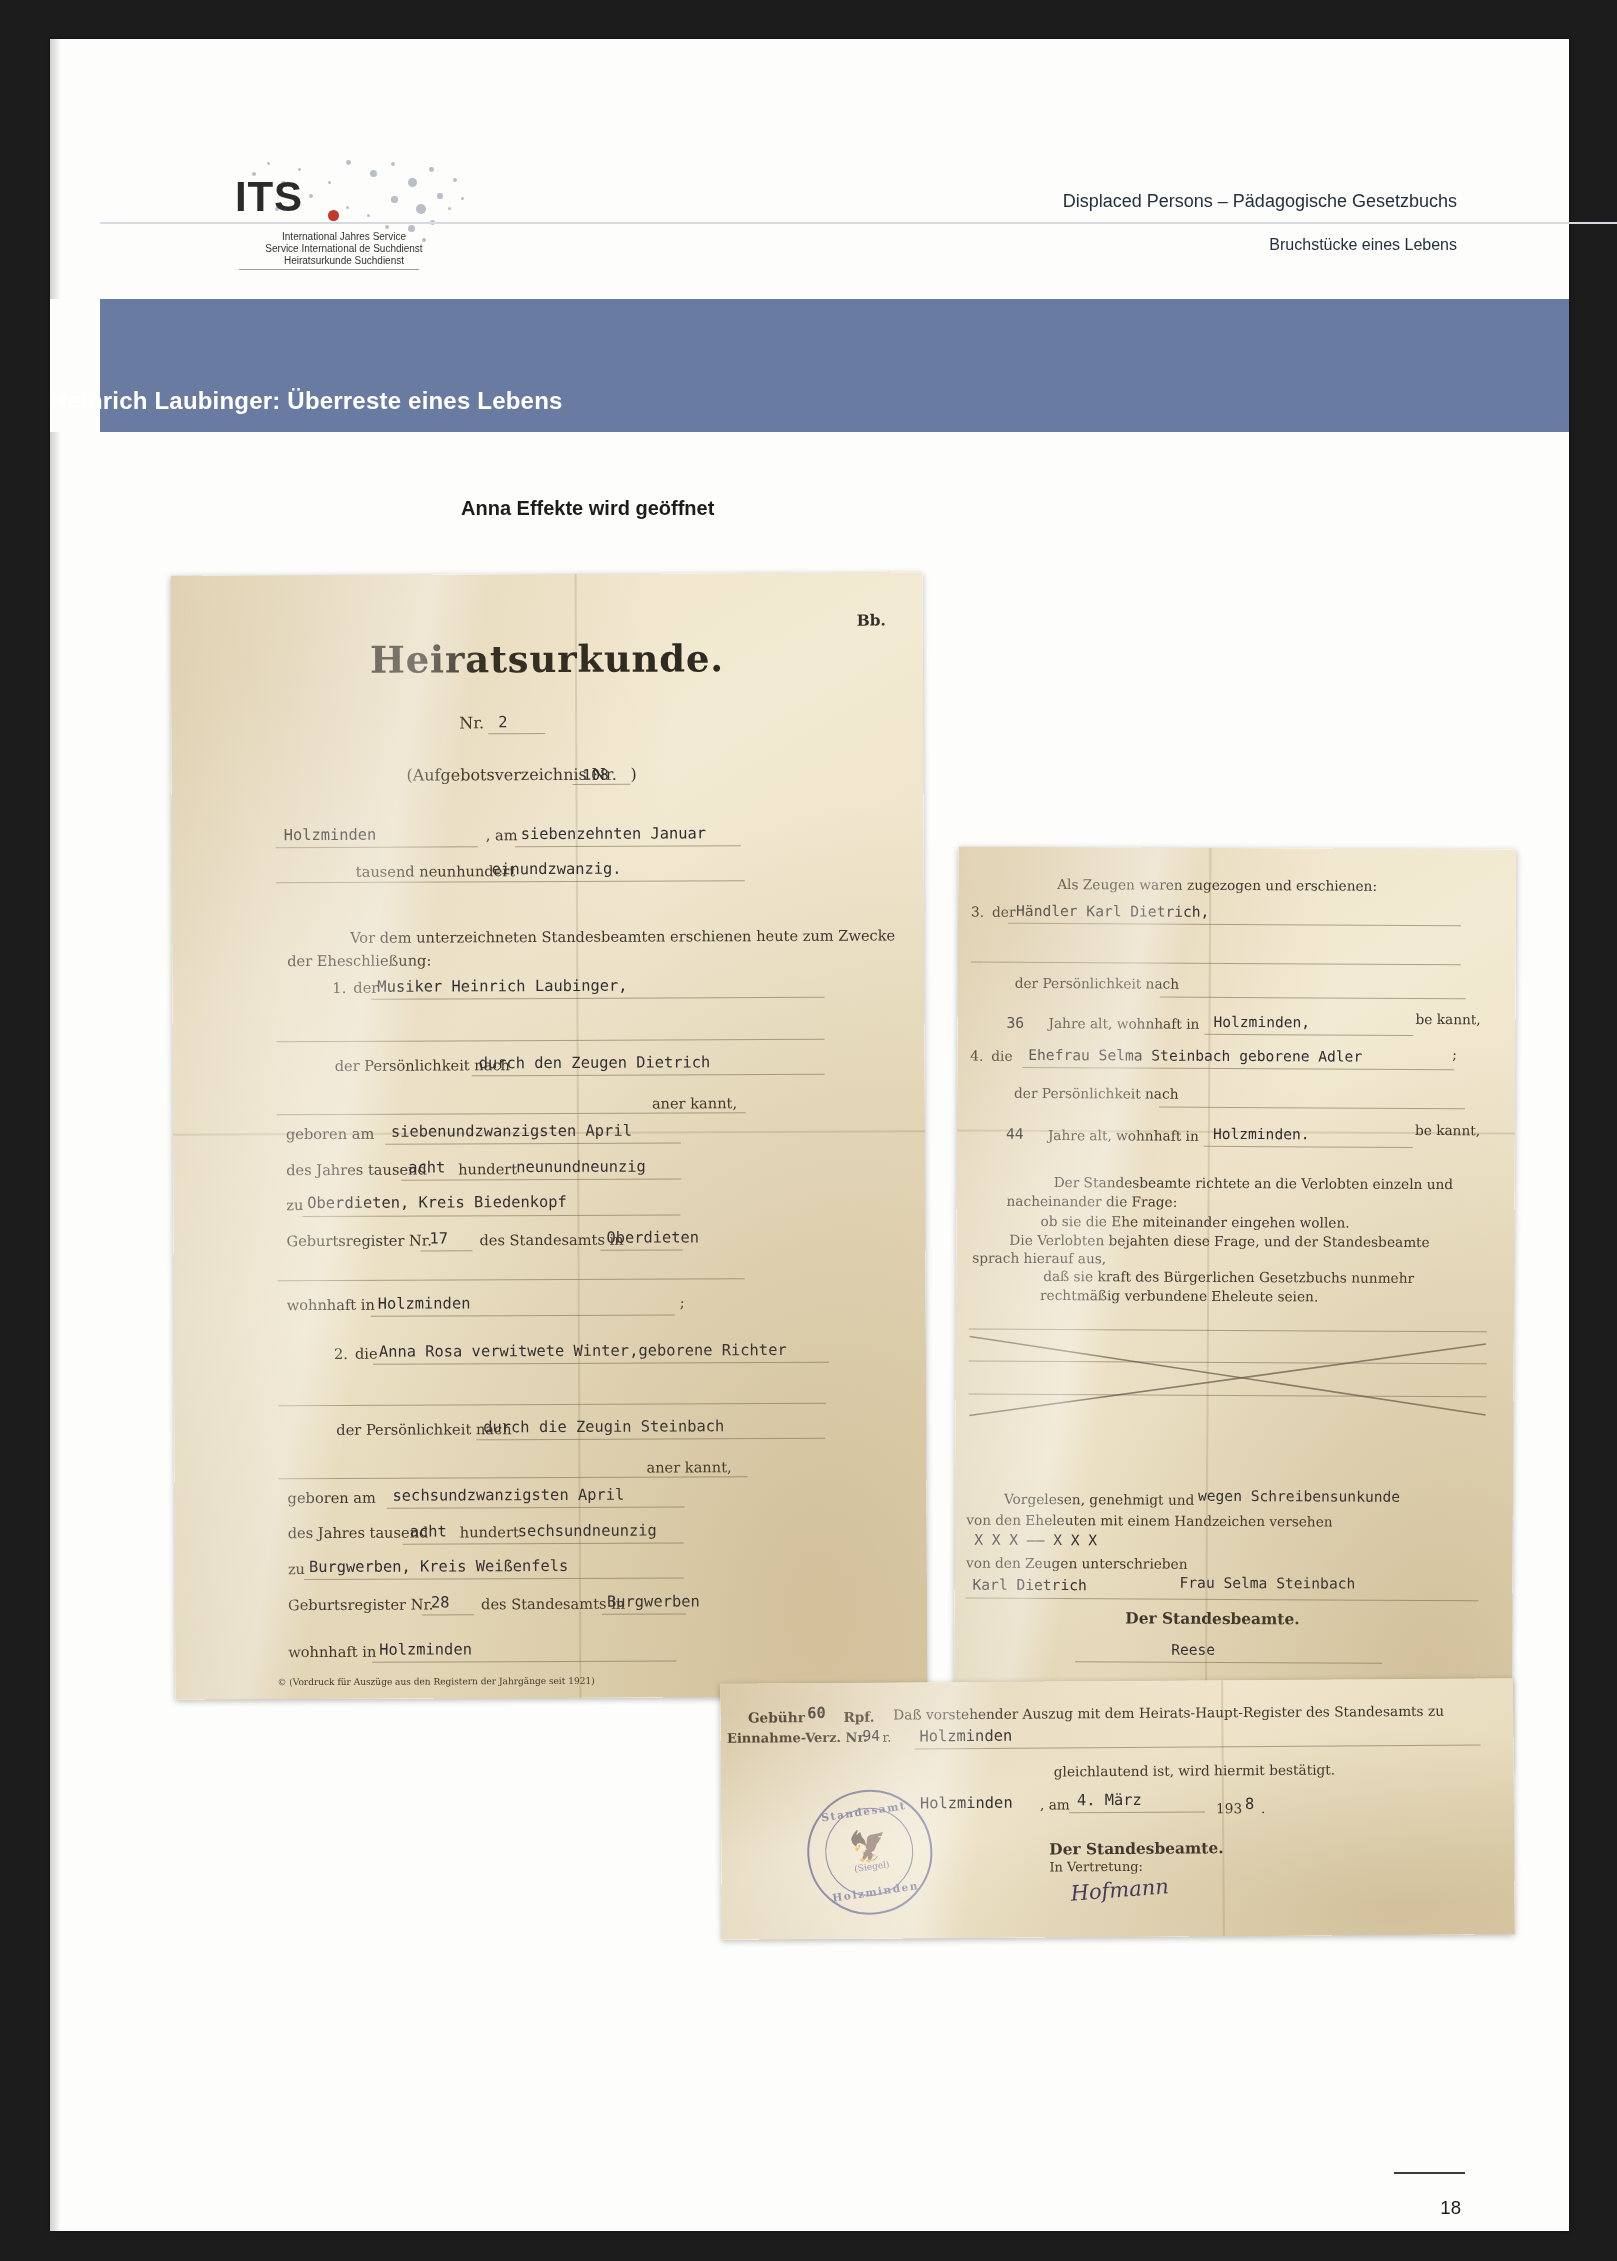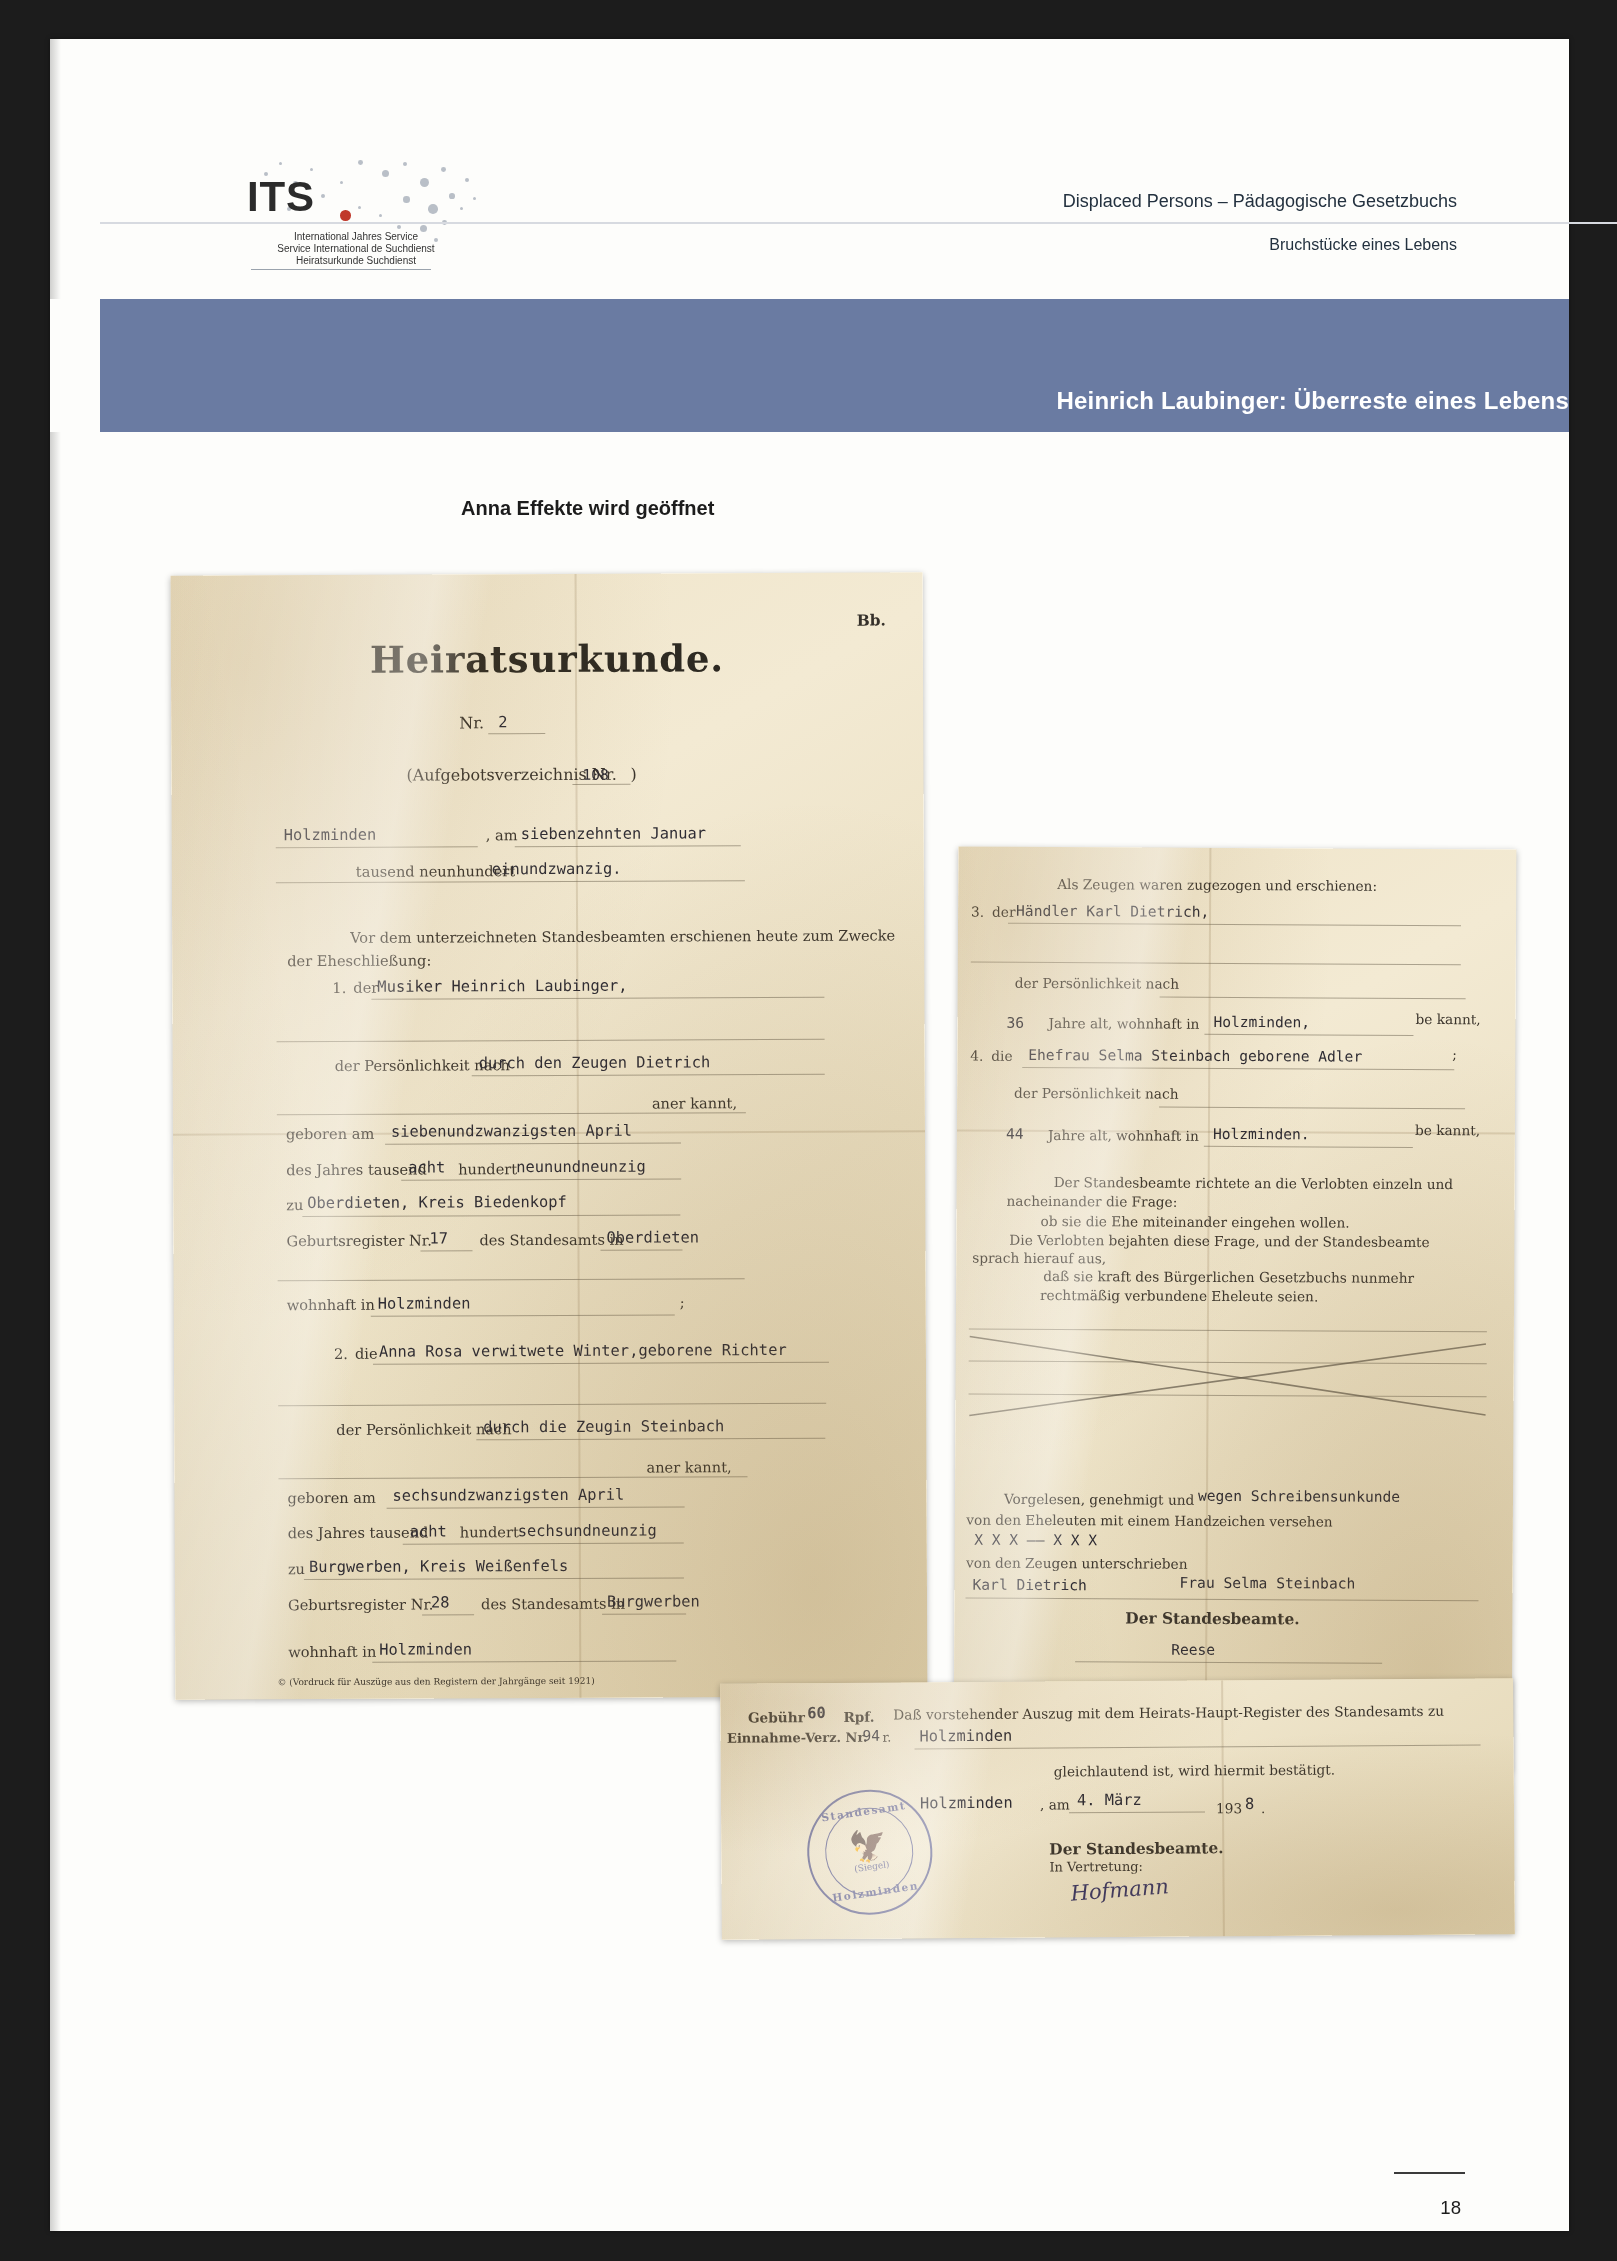--- a/index.html
+++ b/index.html
@@ -20,21 +20,21 @@
     left: 50px;
     top: 39px;
     width: 1519px;
     height: 2192px;
     background: #fdfdfb;
     box-shadow: 0 0 4.9px rgba(0,0,0,0.4);
   }
   
   #logo-block {
     position: absolute;
-    left: 120px;
+    left: 108px;
     top: 63px;
     width: 275px;
     height: 89px;
   }
   #logo-its {
     position: absolute;
     left: 77px;
     top: 71px;
     font-family: "Liberation Sans", sans-serif;
     font-weight: bold;
@@ -115,26 +115,25 @@
     top: 260px;
     width: 1519px;
     height: 133px;
     background: #6a7ba2;
   }
   #blue-band-title {
     position: absolute;
     left: 0;
     right: 0;
     top: 348px;
-    text-align: right;
+    text-align: left;
     font-size: 24px;
     font-weight: bold;
     color: #ffffff;
     letter-spacing: 0.2px;
-    padding-left: 30px;
   }
   #band-left-white {
     position: absolute;
     left: 0px;
     top: 260px;
     width: 50px;
     height: 133px;
     background: #fdfdfb;
   }
   #section-subtitle {

